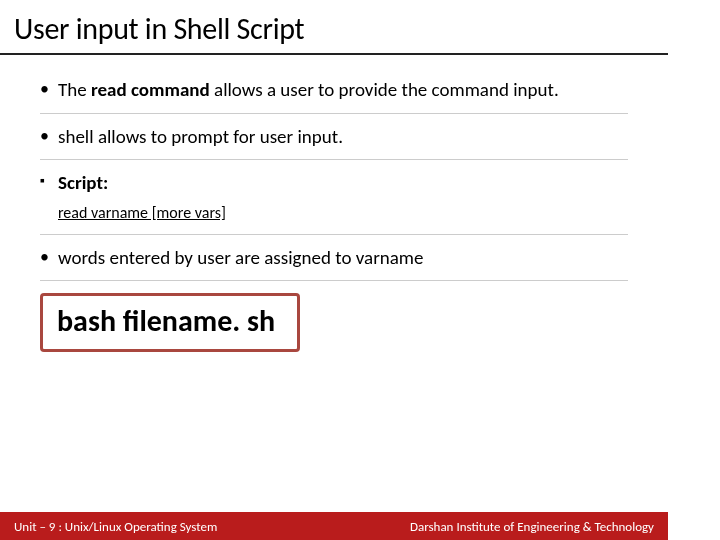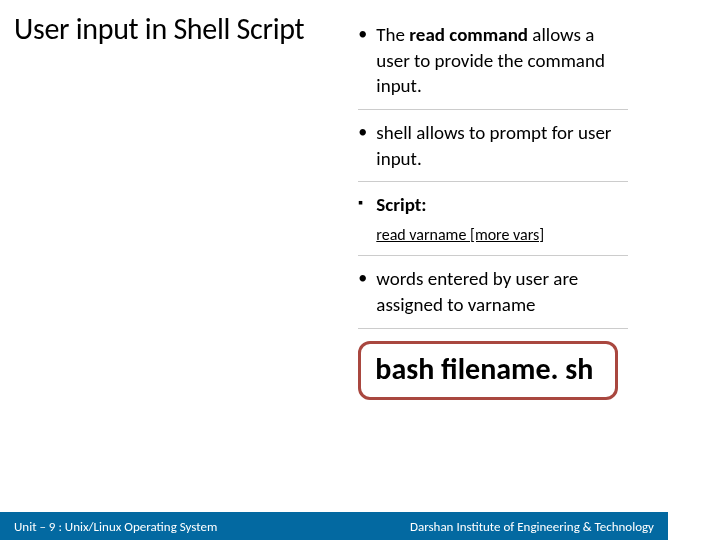--- a/index.html
+++ b/index.html
@@ -1,29 +1,29 @@
 <!DOCTYPE html>
 <html><head>
 <meta charset="utf-8">
 <style>
   * { margin: 0; padding: 0; box-sizing: border-box; }
   html, body { width: 720px; height: 540px; font-family: Calibri, Arial, sans-serif; background: #fff; color: #000; overflow: hidden; }
-  .slide { width: 668px; height: 540px; display: flex; flex-direction: row; position: relative; }
+  .slide { width: 668px; height: 540px; display: flex; flex-direction: column; position: relative; }
   .title { font-size: 30px; padding: 10px 14px 6px 14px; border-bottom: 2px solid #222; font-weight: 400; letter-spacing: -0.3px; }
   .body { flex: 1; padding: 12px 40px 0 40px; }
   ul.bullets { list-style: none; }
   ul.bullets > li { font-size: 19px; padding: 10px 0 10px 0; border-bottom: 1px solid #ccc; position: relative; padding-left: 18px; line-height: 1.35; }
   ul.bullets > li::before { position: absolute; left: 0; top: 10px; }
   ul.bullets > li.dot::before { content: "•"; font-size: 18px; }
   ul.bullets > li.square::before { content: "▪"; font-size: 14px; top: 12px; }
   .bold { font-weight: 700; }
   .syntax-line { margin-top: 6px; margin-left: 0; font-size: 16px; text-decoration: underline; }
-  .highlight-box { display: inline-block; border: 3px solid #a9473f; border-radius: 12px; padding: 6px 22px 10px 14px; margin-top: 12px; margin-left: 0; }
+  .highlight-box { display: inline-block; border: 3px solid #a9473f; border-radius: 4px; padding: 6px 22px 10px 14px; margin-top: 12px; margin-left: 0; }
   .highlight-text { font-size: 30px; font-weight: 700; }
-  .footer { position: absolute; bottom: 0; left: 0; right: 0; height: 28px; background: #0369a1; color: #fff; display: flex; justify-content: space-between; align-items: center; padding: 0 14px; font-size: 13px; }
+  .footer { position: absolute; bottom: 0; left: 0; right: 0; height: 28px; background: #b91c1c; color: #fff; display: flex; justify-content: space-between; align-items: center; padding: 0 14px; font-size: 13px; }
   .footer-accent { position: absolute; bottom: 0; left: 0; width: 6px; height: 28px; background: #8a1f1f; }
 </style>
 </head>
 <body>
 
 <div class="slide">
   <div class="title">User input in Shell Script</div>
 
   <div class="body">
     <ul class="bullets">

